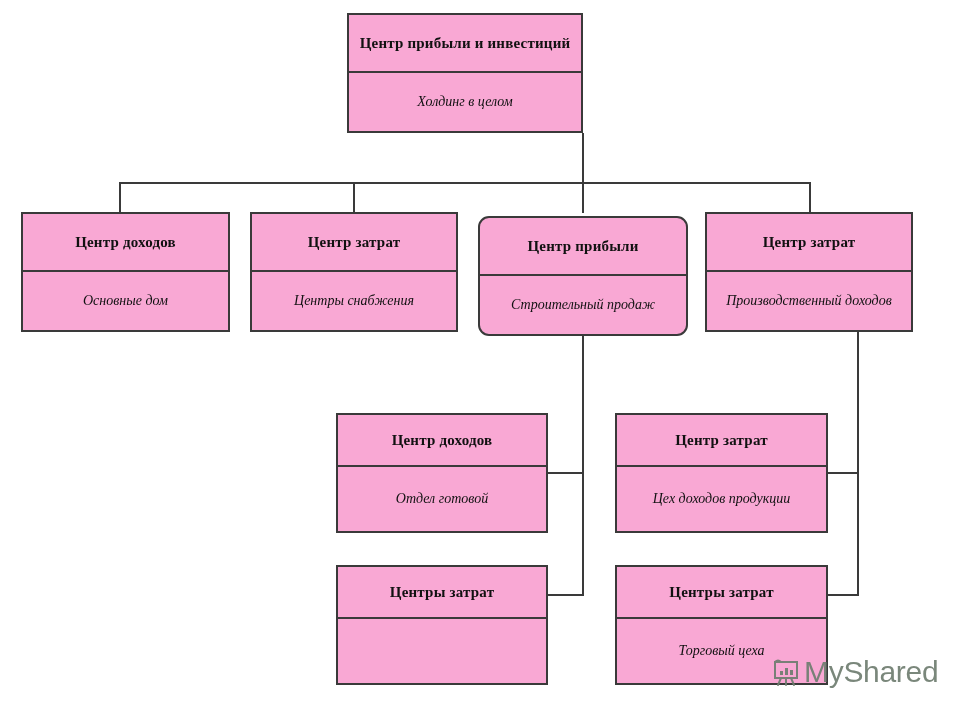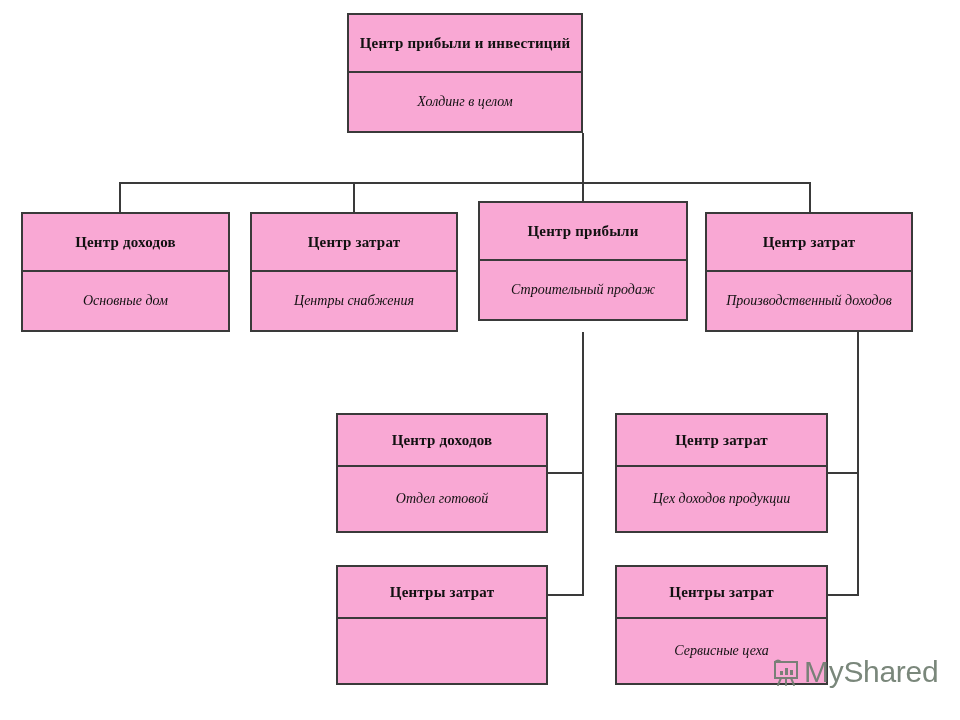--- a/index.html
+++ b/index.html
@@ -114,21 +114,21 @@
   <div class="node h-58" style="left:21px; top:212px; width:209px; height:120px;">
     <div class="head">Центр доходов</div>
     <div class="body">Основные дом</div>
   </div>
 
   <div class="node h-58" style="left:250px; top:212px; width:208px; height:120px;">
     <div class="head">Центр затрат</div>
     <div class="body">Центры снабжения</div>
   </div>
 
-  <div class="node h-58" style="left:478px; top:201px; width:210px; height:120px;">
+  <div class="node h-58" style="left:478px; top:216px; width:210px; height:120px;border-radius:11px;">
     <div class="head">Центр прибыли</div>
     <div class="body">Строительный продаж</div>
   </div>
 
   <div class="node h-58" style="left:705px; top:212px; width:208px; height:120px;">
     <div class="head">Центр затрат</div>
     <div class="body">Производственный доходов</div>
   </div>
 
   <div class="node h-52" style="left:336px; top:413px; width:212px; height:120px;">
@@ -140,21 +140,21 @@
     <div class="head">Центр затрат</div>
     <div class="body">Цех доходов продукции</div>
   </div>
 
   <div class="node h-52" style="left:336px; top:565px; width:212px; height:120px;">
     <div class="head">Центры затрат</div>
   </div>
 
   <div class="node h-52" style="left:615px; top:565px; width:213px; height:120px;">
     <div class="head">Центры затрат</div>
-    <div class="body">Сервисные цеха</div>
+    <div class="body">Торговый цеха</div>
   </div>
 
   <div id="watermark">
     <span>
       <svg width="34" height="34" viewBox="0 0 34 34" aria-hidden="true">
         <g fill="none" stroke="#6f7d70" stroke-width="2" stroke-linecap="round">
           <rect x="5" y="7" width="22" height="16"></rect>
           <path d="M5 7 Q8 4 11 7"></path>
           <path d="M11 23 L8 30 M16 23 L16 30 M21 23 L24 30"></path>
         </g>

